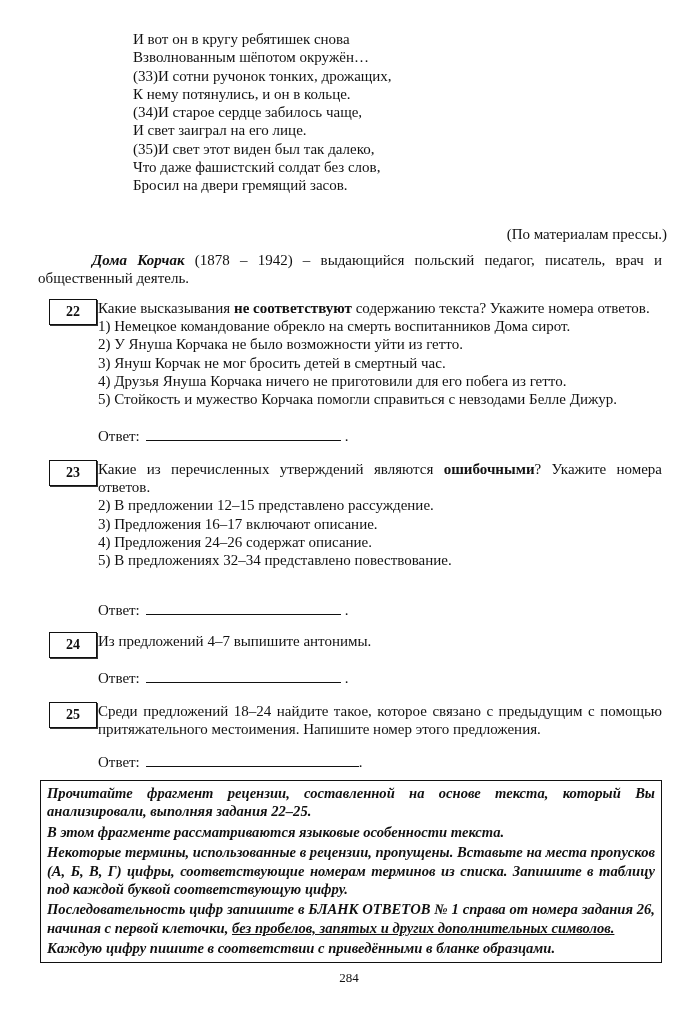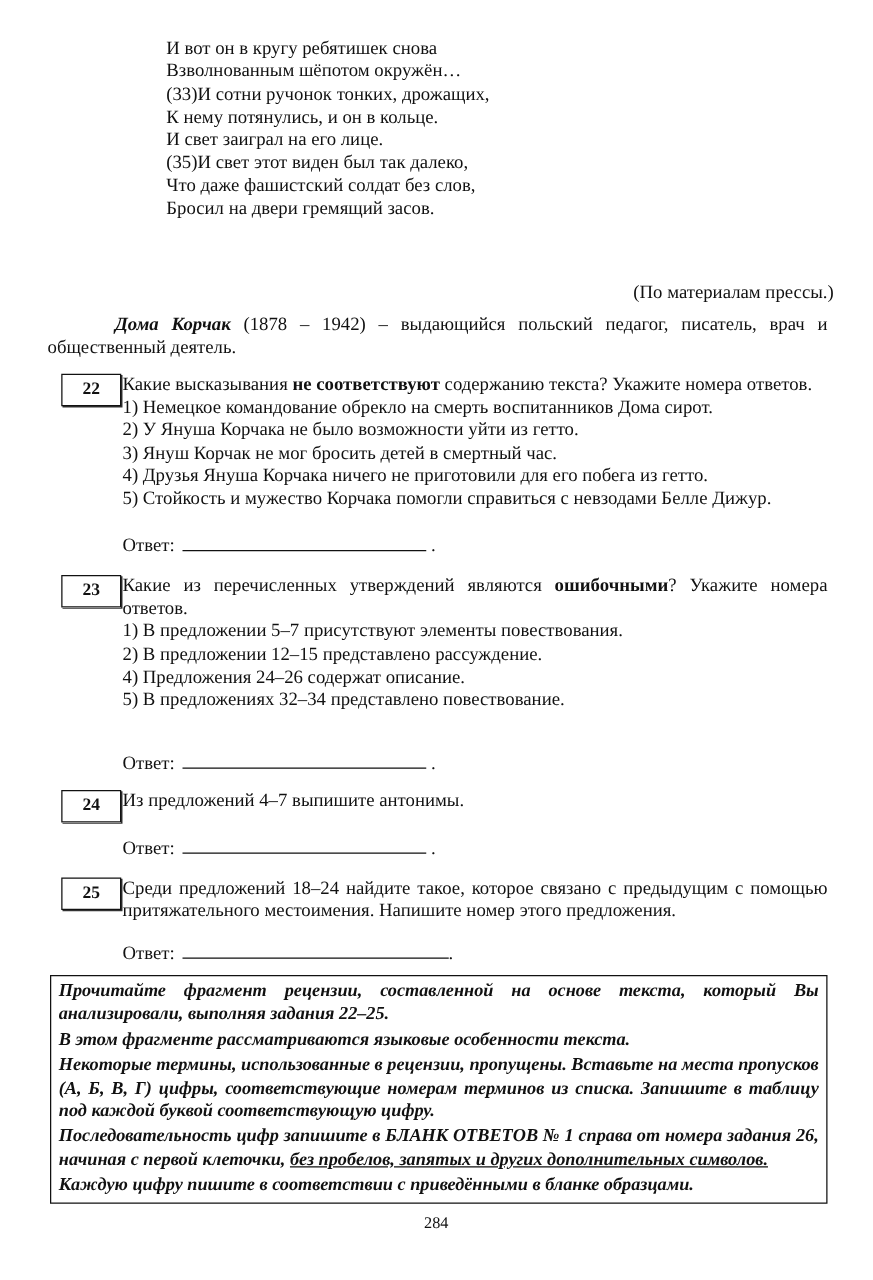--- a/index.html
+++ b/index.html
@@ -32,20 +32,21 @@
     .page-num { position: absolute; left: 0; width: 698px; top: 970px; text-align: center; font-size: 13px; }
   </style>
 </head>
 <body>
 
 <div class="poem">
   <div>И вот он в кругу ребятишек снова</div>
   <div>Взволнованным шёпотом окружён…</div>
   <div>(33)И сотни ручонок тонких, дрожащих,</div>
   <div>К нему потянулись, и он в кольце.</div>
+  <div>(34)И старое сердце забилось чаще,</div>
   <div>И свет заиграл на его лице.</div>
   <div>(35)И свет этот виден был так далеко,</div>
   <div>Что даже фашистский солдат без слов,</div>
   <div>Бросил на двери гремящий засов.</div>
 </div>
 
 <div class="source">(По материалам прессы.)</div>
 
 <div class="bio"><b>Дома Корчак</b><span> (1878 – 1942) – выдающийся польский педагог, писатель, врач и общественный деятель.</span></div>
 
@@ -61,22 +62,22 @@
   </div>
   <div class="answer" style="top:127px;">
     <span>Ответ:</span><span class="line"></span><span class="dot">.</span>
   </div>
 </div>
 
 <div class="task" style="top:460px;">
   <div class="num-box">23</div>
   <div class="task-body">
     <span>Какие из перечисленных утверждений являются </span><b>ошибочными</b><span>? Укажите номера ответов.</span>
-    <div>1) В предложении 5–7 присутствуют элементы повествования.</div>
     <div>2) В предложении 12–15 представлено рассуждение.</div>
+    <div>3) Предложения 16–17 включают описание.</div>
     <div>4) Предложения 24–26 содержат описание.</div>
     <div>5) В предложениях 32–34 представлено повествование.</div>
   </div>
   <div class="answer" style="top:140px;">
     <span>Ответ:</span><span class="line"></span><span class="dot">.</span>
   </div>
 </div>
 
 <div class="task" style="top:632px;">
   <div class="num-box">24</div>

